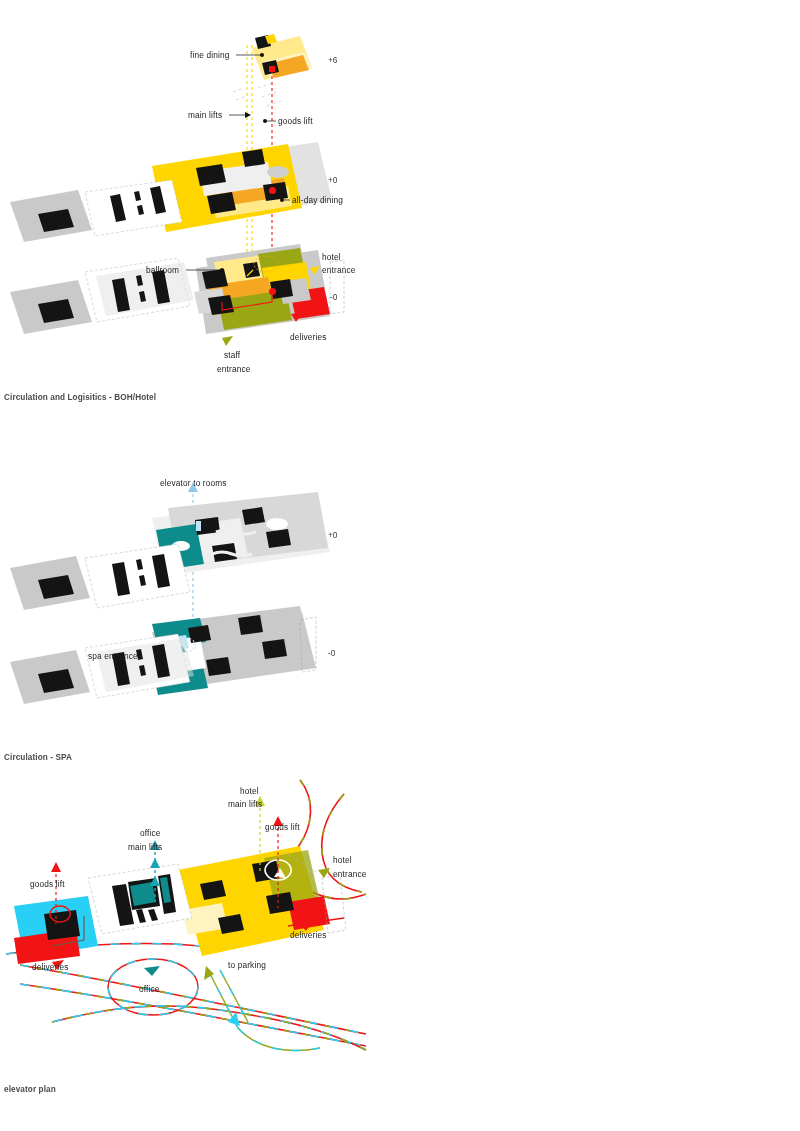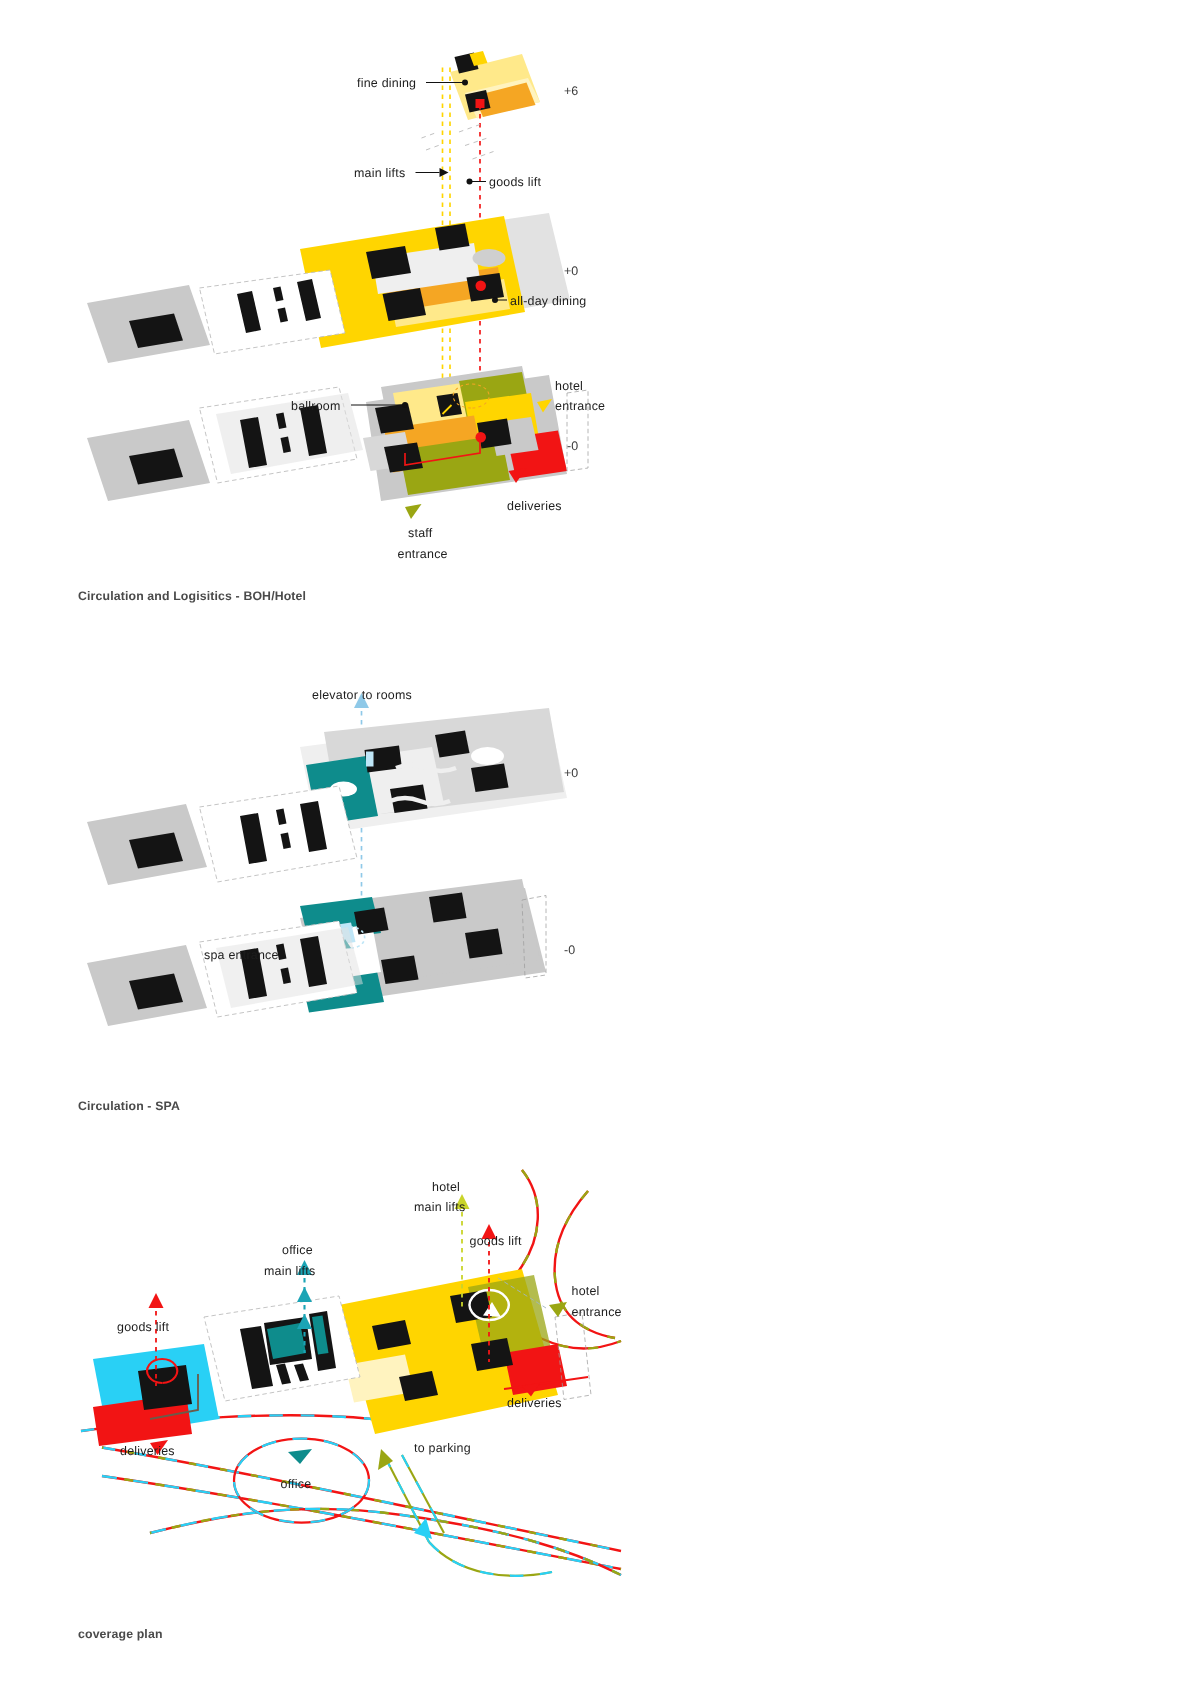--- a/index.html
+++ b/index.html
@@ -1,21 +1,21 @@
 <!DOCTYPE html>
 <html><head>
 <meta charset="utf-8">
 <style>
   html,body{margin:0;padding:0;background:#ffffff;}
   body{width:800px;height:1131px;position:relative;overflow:hidden;
        font-family:"Liberation Sans","DejaVu Sans",sans-serif;color:#2b2b2b;}
-  .sheet{position:absolute;inset:0;margin-left:48px;}
+  .sheet{position:absolute;inset:0;}
   .diagram{position:absolute;left:0;width:800px;}
   .dg1{top:0;height:420px;}
-  .dg2{top:400px;height:340px;}
+  .dg2{top:420px;height:340px;}
   .dg3{top:760px;height:371px;}
   svg{display:block;overflow:visible;}
   .caption{position:absolute;left:4px;font-size:8.2px;color:#4a4a4a;
            letter-spacing:.1px;white-space:nowrap;font-weight:bold;}
   .lbl{font-family:"Liberation Sans","DejaVu Sans",sans-serif;
        font-size:8.3px;fill:#1d1d1d;letter-spacing:.15px;}
   .lvl{font-family:"Liberation Sans","DejaVu Sans",sans-serif;
        font-size:8.3px;fill:#3a3a3a;}
   .leader{stroke:#111;stroke-width:.7;fill:none;}
   .dot{fill:#111;}
@@ -325,16 +325,16 @@
       <polygon points="318,110 330,108 324,118" fill="#9AA613"></polygon>
       <text class="lbl" x="333" y="103">hotel</text>
       <text class="lbl" x="333" y="117">entrance</text>
       <text class="lbl" x="290" y="178">deliveries</text>
       <text class="lbl" x="140" y="76">office</text>
       <text class="lbl" x="128" y="90">main lifts</text>
       <text class="lbl" x="30" y="127">goods lift</text>
       <text class="lbl" x="32" y="210">deliveries</text>
       <text class="lbl" x="228" y="208">to parking</text>
     </svg>
-    <div class="caption" style="top:325px">coverage plan</div>
+    <div class="caption" style="top:325px">elevator plan</div>
   </div>
 
 </div>
 
 </body></html>

